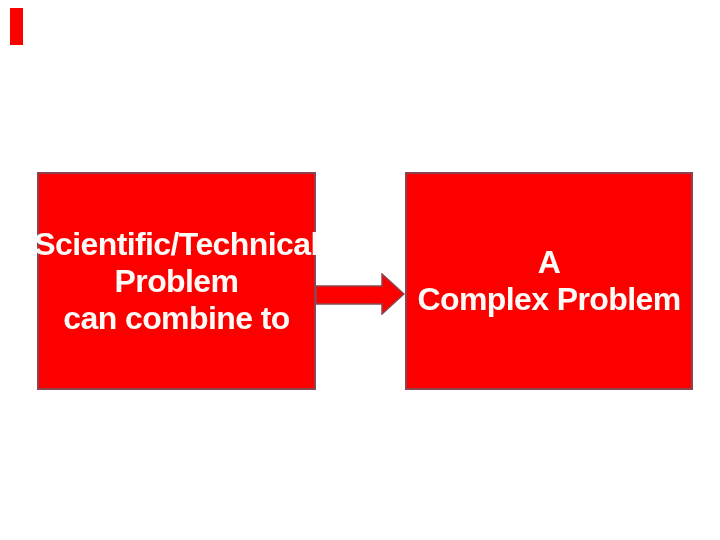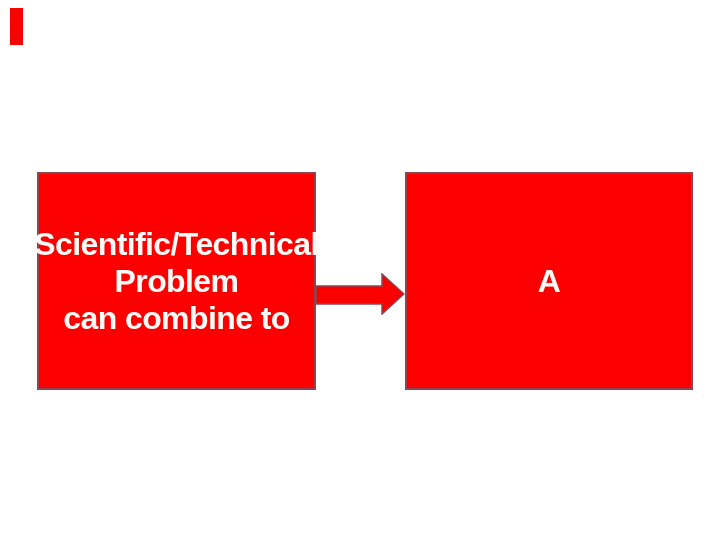--- a/index.html
+++ b/index.html
@@ -79,15 +79,16 @@
     <div class="line">Problem</div>
     <div class="line">can combine to</div>
   </div>
 
   <svg class="arrow" viewBox="0 0 89 42" preserveAspectRatio="none">
     <polygon points="0,13 66,13 66,1 88,21 66,41 66,31 0,31"></polygon>
   </svg>
 
   <div class="box box-right">
     <div class="line">A</div>
+    <div class="line">Complex Problem</div>
   </div>
 
 </div>
 
 </body></html>

